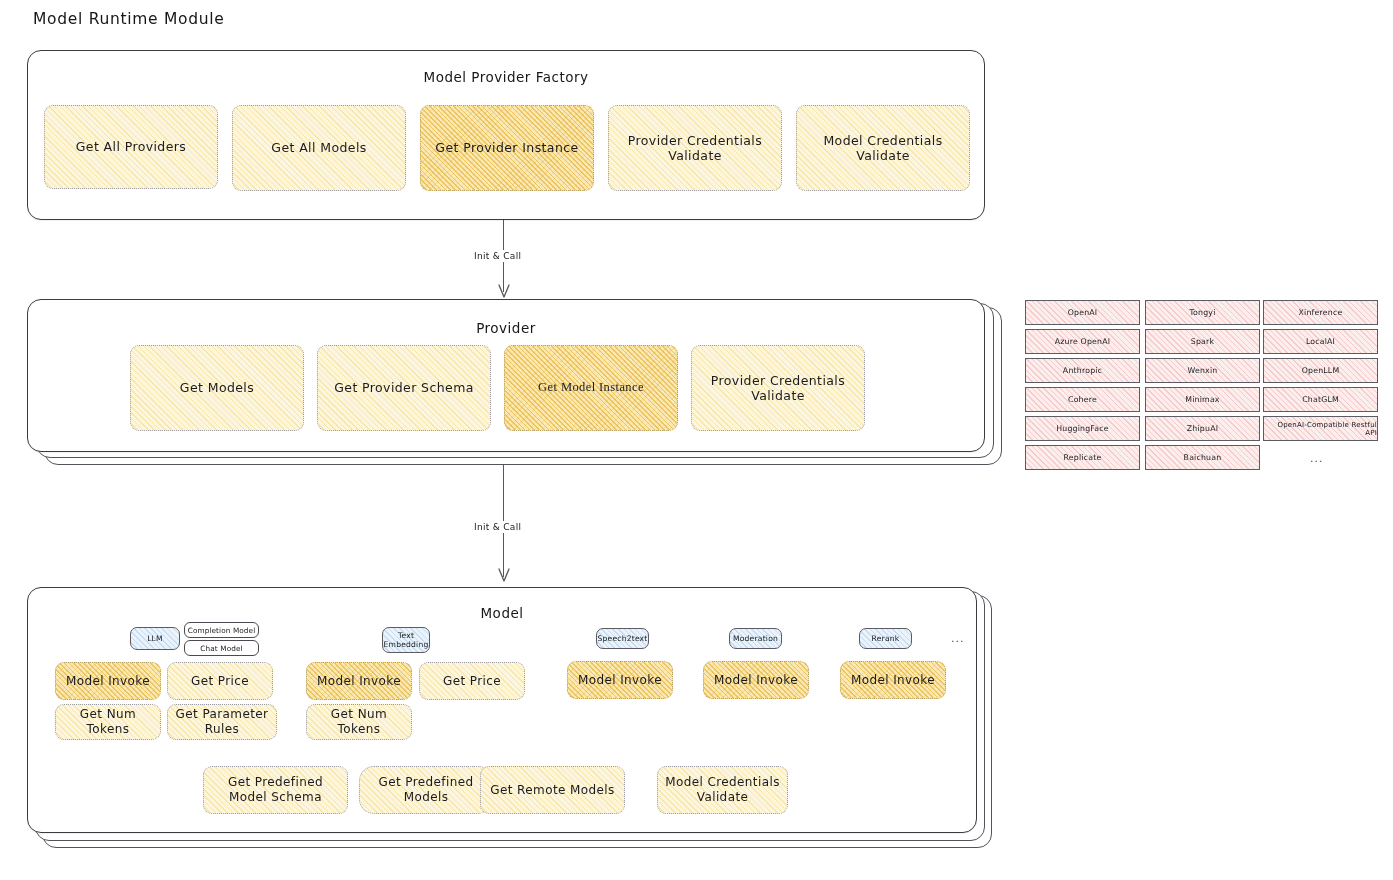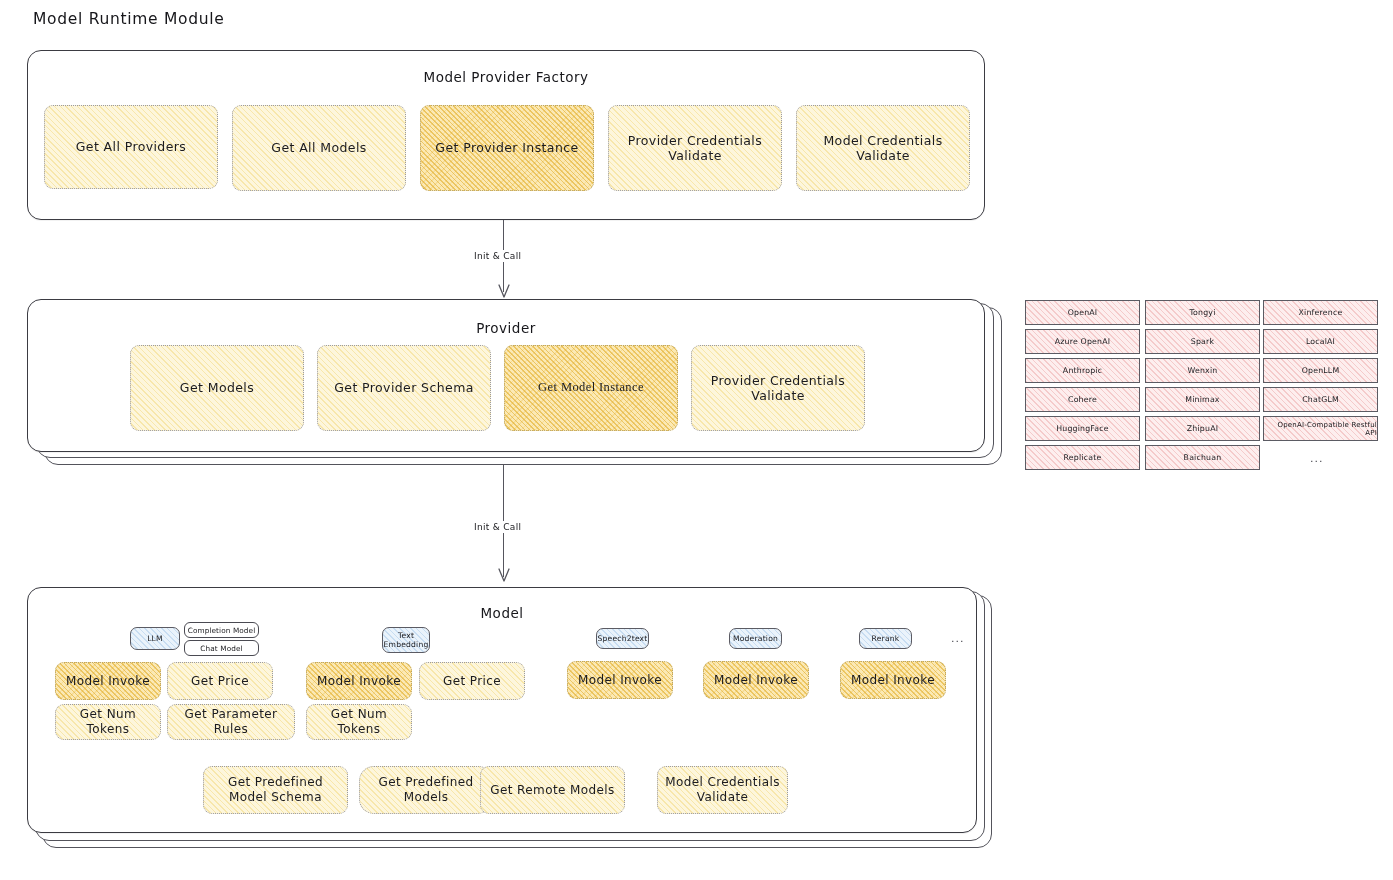--- a/index.html
+++ b/index.html
@@ -260,21 +260,21 @@
     <div class="panel-title hand" style="top:17px;">Model</div>
   </div>
 
   <div class="btag hand" style="left:130px; top:627px; width:50px; height:23px; z-index:3;">LLM</div>
   <div class="wtag hand" style="left:184px; top:622px; width:75px; height:16px; z-index:3;">Completion Model</div>
   <div class="wtag hand" style="left:184px; top:640px; width:75px; height:16px; z-index:3;">Chat Model</div>
 
   <div class="mbox hl hand" style="left:55px; top:662px; width:106px; height:38px; font-size:12px; z-index:3;">Model Invoke</div>
   <div class="mbox hand" style="left:167px; top:662px; width:106px; height:38px; font-size:12px; z-index:3;">Get Price</div>
   <div class="mbox hand" style="left:55px; top:704px; width:106px; height:36px; font-size:12px; z-index:3;">Get Num Tokens</div>
-  <div class="mbox hand" style="left:167px; top:704px; width:128px; height:36px; font-size:12px; z-index:3;">Get Parameter Rules</div>
+  <div class="mbox hand" style="left:167px; top:704px; width:110px; height:36px; font-size:12px; z-index:3;">Get Parameter Rules</div>
 
   <div class="btag hand" style="left:382px; top:627px; width:48px; height:26px; z-index:3;">Text Embedding</div>
 
   <div class="mbox hl hand" style="left:306px; top:662px; width:106px; height:38px; font-size:12px; z-index:3;">Model Invoke</div>
   <div class="mbox hand" style="left:419px; top:662px; width:106px; height:38px; font-size:12px; z-index:3;">Get Price</div>
   <div class="mbox hand" style="left:306px; top:704px; width:106px; height:36px; font-size:12px; z-index:3;">Get Num Tokens</div>
 
   <div class="btag hand" style="left:596px; top:628px; width:53px; height:21px; z-index:3;">Speech2text</div>
   <div class="mbox hl hand" style="left:567px; top:661px; width:106px; height:38px; font-size:12px; z-index:3;">Model Invoke</div>
 

